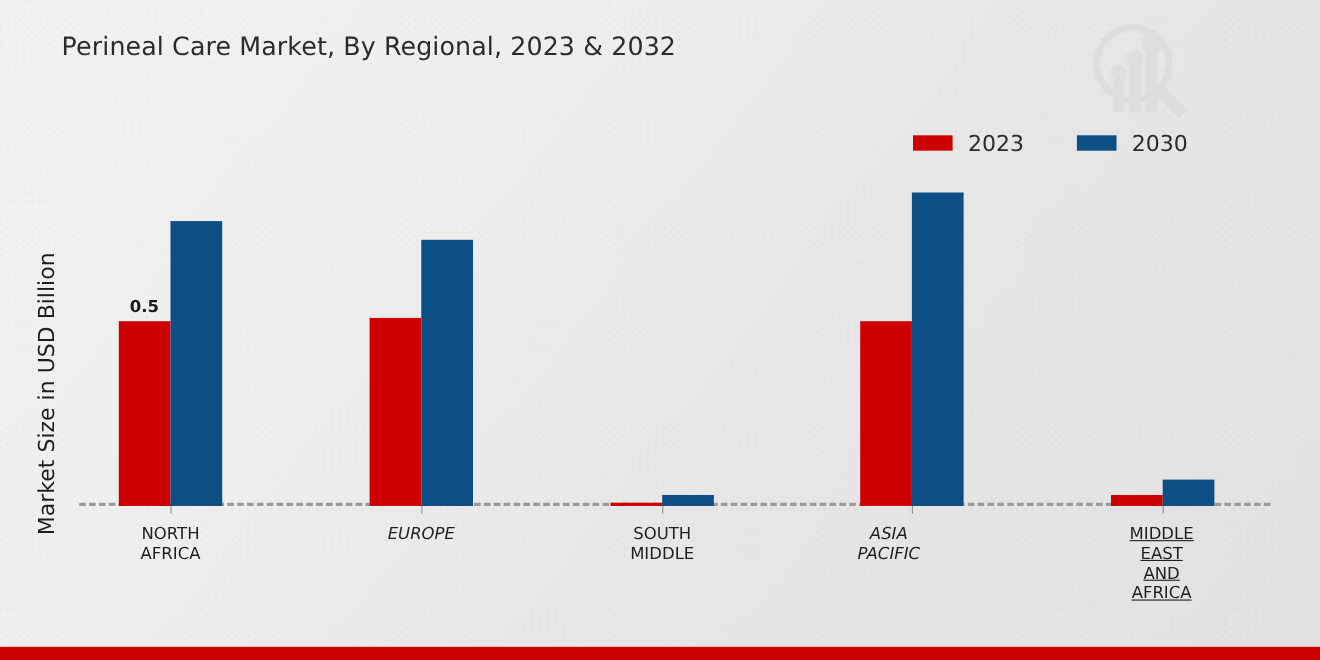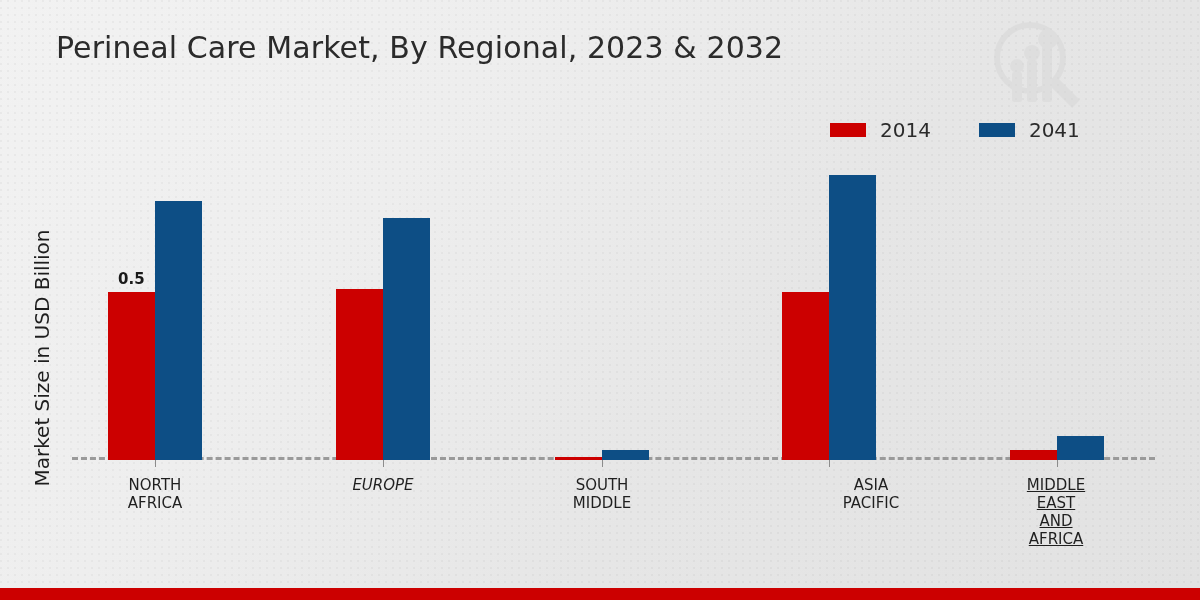--- a/index.html
+++ b/index.html
@@ -32,21 +32,21 @@
     height: 96px;
     opacity: 0.5;
     pointer-events: none;
   }
 
   
   #chart-title {
     position: absolute;
     left: 56px;
     top: 30px;
-    font-size: 30px;
+    font-size: 23px;
     font-weight: 400;
     color: #2b2b2b;
     letter-spacing: 0.1px;
     white-space: nowrap;
   }
 
   
   #legend {
     position: absolute;
     left: 830px;
@@ -167,25 +167,25 @@
     <circle cx="31" cy="50" r="7" fill="#d8d8d8"></circle>
     <circle cx="46" cy="37" r="8" fill="#d8d8d8"></circle>
     <circle cx="62" cy="23" r="10" fill="#d8d8d8"></circle>
   </svg>
 
   <div id="chart-title">Perineal Care Market, By Regional, 2023 &amp; 2032</div>
 
   <div id="legend">
     <div class="legend-item">
       <span class="legend-swatch" style="background:#cc0000"></span>
-      <span class="legend-label">2014</span>
+      <span class="legend-label">2023</span>
     </div>
     <div class="legend-item">
       <span class="legend-swatch" style="background:#0d4e85"></span>
-      <span class="legend-label">2041</span>
+      <span class="legend-label">2030</span>
     </div>
   </div>
 
   <div id="y-axis-title">Market Size in USD Billion</div>
 
   <div id="plot">
     <div id="baseline"></div>
     <div id="bars-layer">
         <div class="group" style="left: 36px; width: 94px;">
           <span class="bar series-0" style="height: 168px; background: rgb(204, 0, 0);"></span>
@@ -215,21 +215,21 @@
       <div class="tick" style="left: 757px;"></div>
       <div class="tick" style="left: 985px;"></div>
     </div>
 
   <div id="labels-layer">
       <div class="cat-label" style="left: 75px; width: 160px;">NORTH
 AFRICA</div>
       <div class="cat-label" style="left: 303px; width: 160px; font-style: italic;">EUROPE</div>
       <div class="cat-label" style="left: 522px; width: 160px;">SOUTH
 MIDDLE</div>
-      <div class="cat-label" style="left: 791px; width: 160px;">ASIA
+      <div class="cat-label" style="left: 728px; width: 160px; font-style: italic;">ASIA
 PACIFIC</div>
       <div class="cat-label" style="left: 976px; width: 160px; text-decoration: underline;">MIDDLE
 EAST
 AND
 AFRICA</div>
     </div>
 
   <div id="footer-band"></div>
 
 </div>

